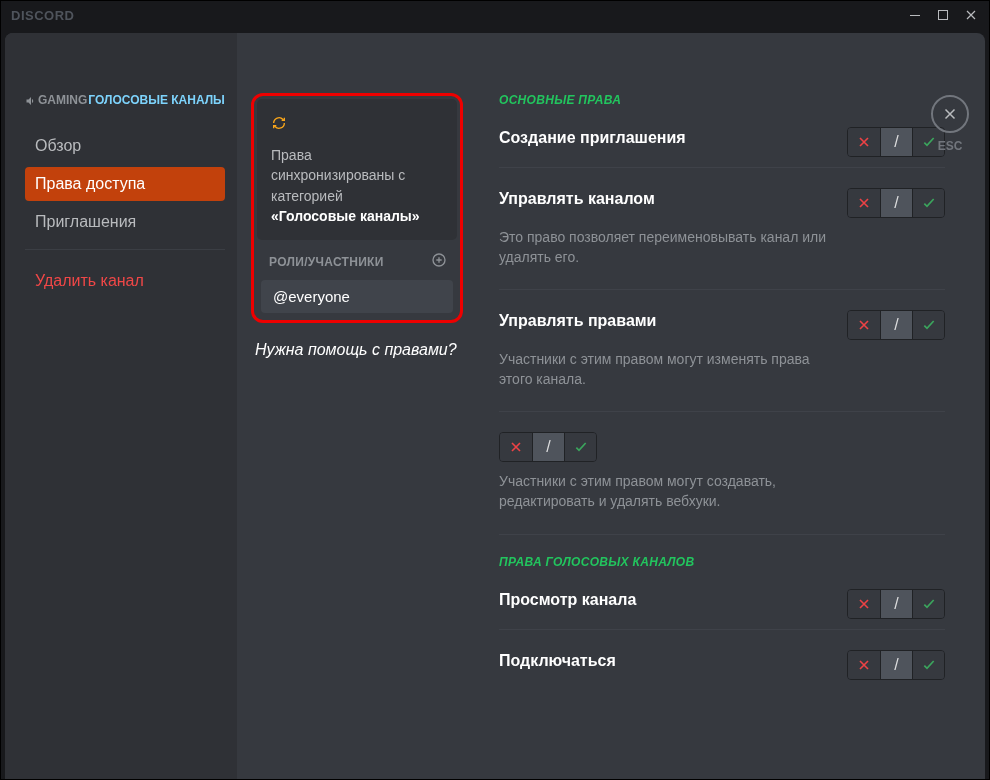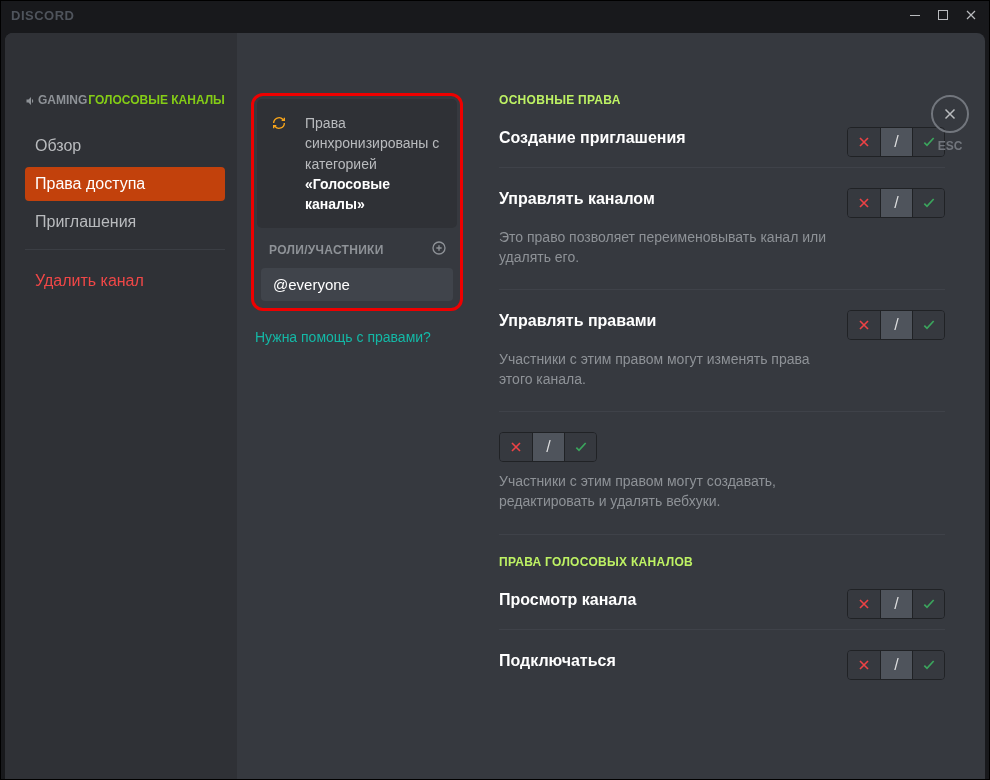--- a/index.html
+++ b/index.html
@@ -9,41 +9,41 @@
 .titlebar-left{color:#4f545c;font-weight:700;font-size:13px;letter-spacing:0.5px;}
 .win-ctrls{display:flex;gap:0;}
 .win-btn{width:28px;height:28px;display:flex;align-items:center;justify-content:center;color:#b9bbbe;cursor:pointer;}
 .win-btn svg{width:12px;height:12px;}
 .app{position:absolute;top:28px;left:0;right:0;bottom:0;background:#36393f;display:flex;border-radius:8px 8px 0 0;margin:4px 4px 0 4px;overflow:hidden;}
 .sidebar-col{width:232px;background:#2f3136;padding:60px 12px 20px 20px;}
 .bc{display:flex;align-items:flex-start;gap:1px;margin-bottom:18px;}
 .bc-icon{color:#8e9297;}
 .bc-icon svg{width:12px;height:12px;}
 .bc-cat{color:#8e9297;font-size:12px;font-weight:700;}
-.bc-sub{color:#84cc16;font-size:12px;font-weight:600;}
+.bc-sub{color:#7dd3fc;font-size:12px;font-weight:600;}
 .nav-item{color:#b9bbbe;font-size:16px;padding:8px 10px;border-radius:4px;cursor:pointer;margin-bottom:4px;}
 .nav-item.active{background:#c2410c;color:#fff;}
 .nav-delete{color:#f04747;font-size:16px;padding:8px 10px;border-radius:4px;cursor:pointer;margin-top:14px;}
 .hr{height:1px;background:#3b3e44;margin:10px 0;}
 .middle-col{width:236px;padding:60px 10px 20px 14px;position:relative;}
 .highlight-box{border:3px solid #e00;border-radius:12px;padding:3px;}
 .sync-card{background:#2f3136;border-radius:5px;padding:14px 14px;}
-.sync-row{display:flex;gap:18px;}
+.sync-row{display:flex;gap:10px;flex-direction:column;}
 .sync-icon{color:#faa61a;flex-shrink:0;margin-top:2px;}
 .sync-icon svg{width:16px;height:16px;}
 .sync-text{color:#b9bbbe;font-size:14px;line-height:1.45;}
 .sync-text b{color:#fff;font-weight:600;}
 .roles-head{display:flex;align-items:center;justify-content:space-between;padding:12px 10px 8px 12px;}
 .roles-label{color:#8e9297;font-size:12px;font-weight:700;letter-spacing:0.3px;}
 .add-role{color:#8e9297;cursor:pointer;}
 .add-role svg{width:16px;height:16px;}
 .role-item{background:#40444b;border-radius:4px;padding:8px 12px;color:#fff;font-size:15px;cursor:pointer;margin:0 4px 4px 4px;}
-.help-link{color:#14b8a6;font-size:14px;padding:18px 4px;cursor:pointer;}
+.help-link{color:#ffffff;font-size:16px;padding:18px 4px;cursor:pointer;font-style:italic;}
 .perms-col{flex:1;padding:60px 40px 20px 26px;overflow-y:auto;}
-.section-head{color:#bef264;font-size:12px;font-weight:700;letter-spacing:0.3px;margin-bottom:20px;}
+.section-head{color:#22c55e;font-size:12px;font-weight:700;letter-spacing:0.3px;margin-bottom:20px;font-style:italic;}
 .perm-row{display:flex;align-items:flex-start;justify-content:space-between;margin-bottom:10px;}
 .perm-title{color:#fff;font-size:16px;font-weight:600;max-width:220px;line-height:1.35;}
 .perm-desc{color:#8e9297;font-size:14px;line-height:1.4;margin-bottom:22px;max-width:330px;}
 .perm-sep{height:1px;background:#3f4249;margin:4px 0 20px 0;}
 .tri{display:flex;border:1px solid #202225;border-radius:4px;overflow:hidden;height:30px;flex-shrink:0;}
 .tri-btn{width:32px;display:flex;align-items:center;justify-content:center;cursor:pointer;background:#36393f;}
 .tri-btn.sep-l{border-left:1px solid #202225;}
 .tri-btn.mid{background:#4f545c;color:#dcddde;font-size:16px;font-weight:500;}
 .tri-x{color:#ed4245;}
 .tri-chk{color:#3ba55d;}

